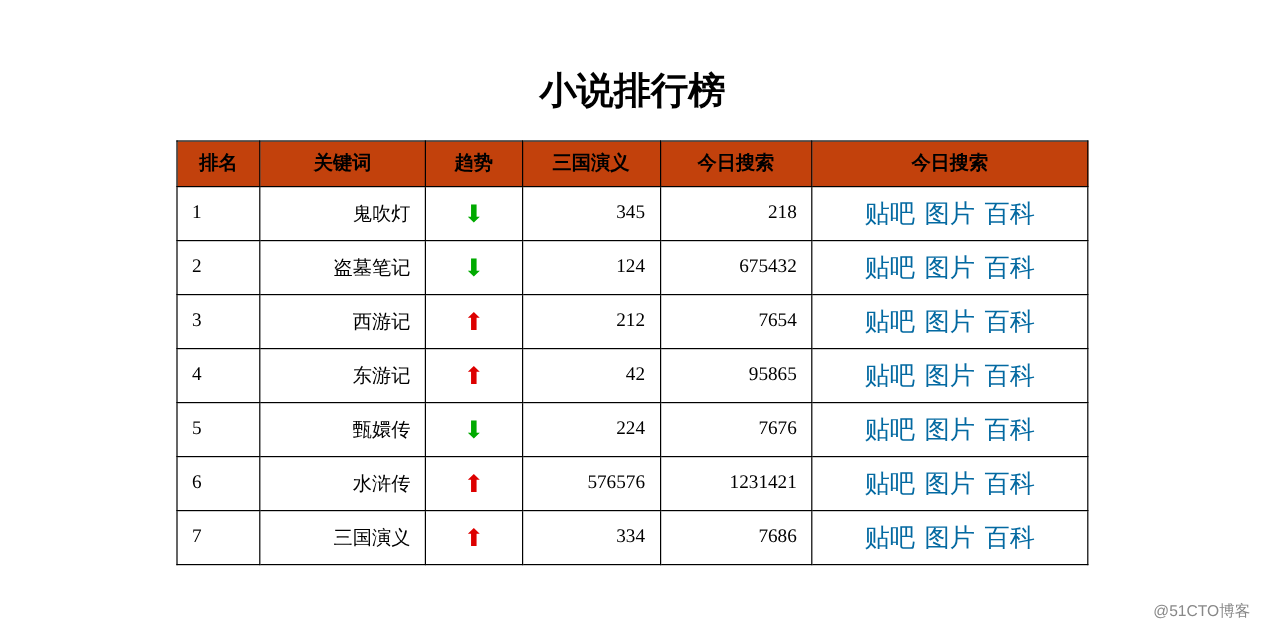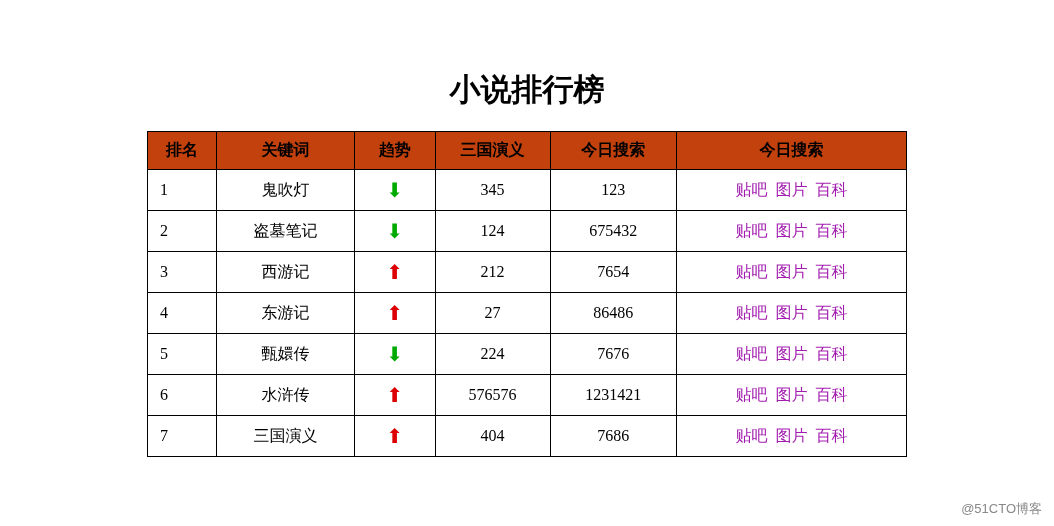--- a/index.html
+++ b/index.html
@@ -29,21 +29,21 @@
 
     .ranking-table {
       border-collapse: collapse;
       width: 760px;
     }
 
     .ranking-table th,
     .ranking-table td {
       border: 1px solid #000000;
       padding: 8px 12px;
-      text-align: center;
+      text-align: right;
       font-size: 16px;
       color: #000000;
     }
 
     .ranking-table th {
       background: #c2410c;
       font-weight: bold;
       text-align: center;
     }
 
@@ -82,24 +82,24 @@
       color: #00aa00;
       font-size: 20px;
     }
 
     .trend-up {
       color: #dd0000;
       font-size: 20px;
     }
 
     .link-item {
-      color: #a21caf;
+      color: #0369a1;
       text-decoration: none;
       margin: 0 4px;
-      font-size: 16px;
+      font-size: 21px;
     }
 
     .watermark {
       position: absolute;
       bottom: 8px;
       right: 12px;
       font-size: 13px;
       color: #888888;
       font-family: Arial, sans-serif;
     }
@@ -121,21 +121,21 @@
       <th>今日搜索</th>
       <th>今日搜索</th>
     </tr>
   </thead>
   <tbody id="table-body">
   <tr>
         <td class="rank-col">1</td>
         <td class="keyword-col">鬼吹灯</td>
         <td class="trend-col"><span class="trend-down">⬇</span></td>
         <td class="today-col">345</td>
-        <td class="week-col">123</td>
+        <td class="week-col">218</td>
         <td class="links-col"><a href="#" class="link-item">贴吧</a><a href="#" class="link-item">图片</a><a href="#" class="link-item">百科</a></td>
       </tr>
       <tr>
         <td class="rank-col">2</td>
         <td class="keyword-col">盗墓笔记</td>
         <td class="trend-col"><span class="trend-down">⬇</span></td>
         <td class="today-col">124</td>
         <td class="week-col">675432</td>
         <td class="links-col"><a href="#" class="link-item">贴吧</a><a href="#" class="link-item">图片</a><a href="#" class="link-item">百科</a></td>
       </tr>
@@ -144,22 +144,22 @@
         <td class="keyword-col">西游记</td>
         <td class="trend-col"><span class="trend-up">⬆</span></td>
         <td class="today-col">212</td>
         <td class="week-col">7654</td>
         <td class="links-col"><a href="#" class="link-item">贴吧</a><a href="#" class="link-item">图片</a><a href="#" class="link-item">百科</a></td>
       </tr>
       <tr>
         <td class="rank-col">4</td>
         <td class="keyword-col">东游记</td>
         <td class="trend-col"><span class="trend-up">⬆</span></td>
-        <td class="today-col">27</td>
-        <td class="week-col">86486</td>
+        <td class="today-col">42</td>
+        <td class="week-col">95865</td>
         <td class="links-col"><a href="#" class="link-item">贴吧</a><a href="#" class="link-item">图片</a><a href="#" class="link-item">百科</a></td>
       </tr>
       <tr>
         <td class="rank-col">5</td>
         <td class="keyword-col">甄嬛传</td>
         <td class="trend-col"><span class="trend-down">⬇</span></td>
         <td class="today-col">224</td>
         <td class="week-col">7676</td>
         <td class="links-col"><a href="#" class="link-item">贴吧</a><a href="#" class="link-item">图片</a><a href="#" class="link-item">百科</a></td>
       </tr>
@@ -168,20 +168,20 @@
         <td class="keyword-col">水浒传</td>
         <td class="trend-col"><span class="trend-up">⬆</span></td>
         <td class="today-col">576576</td>
         <td class="week-col">1231421</td>
         <td class="links-col"><a href="#" class="link-item">贴吧</a><a href="#" class="link-item">图片</a><a href="#" class="link-item">百科</a></td>
       </tr>
       <tr>
         <td class="rank-col">7</td>
         <td class="keyword-col">三国演义</td>
         <td class="trend-col"><span class="trend-up">⬆</span></td>
-        <td class="today-col">404</td>
+        <td class="today-col">334</td>
         <td class="week-col">7686</td>
         <td class="links-col"><a href="#" class="link-item">贴吧</a><a href="#" class="link-item">图片</a><a href="#" class="link-item">百科</a></td>
       </tr>
     </tbody>
 </table>
 
 <div class="watermark">@51CTO博客</div>
 
 </body></html>

